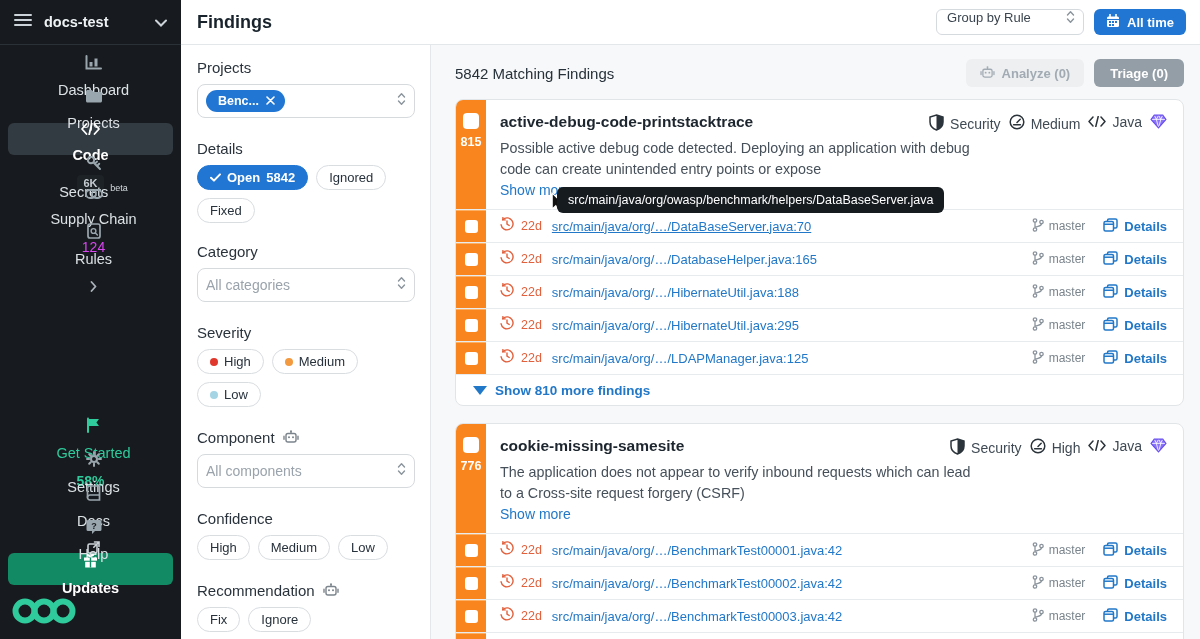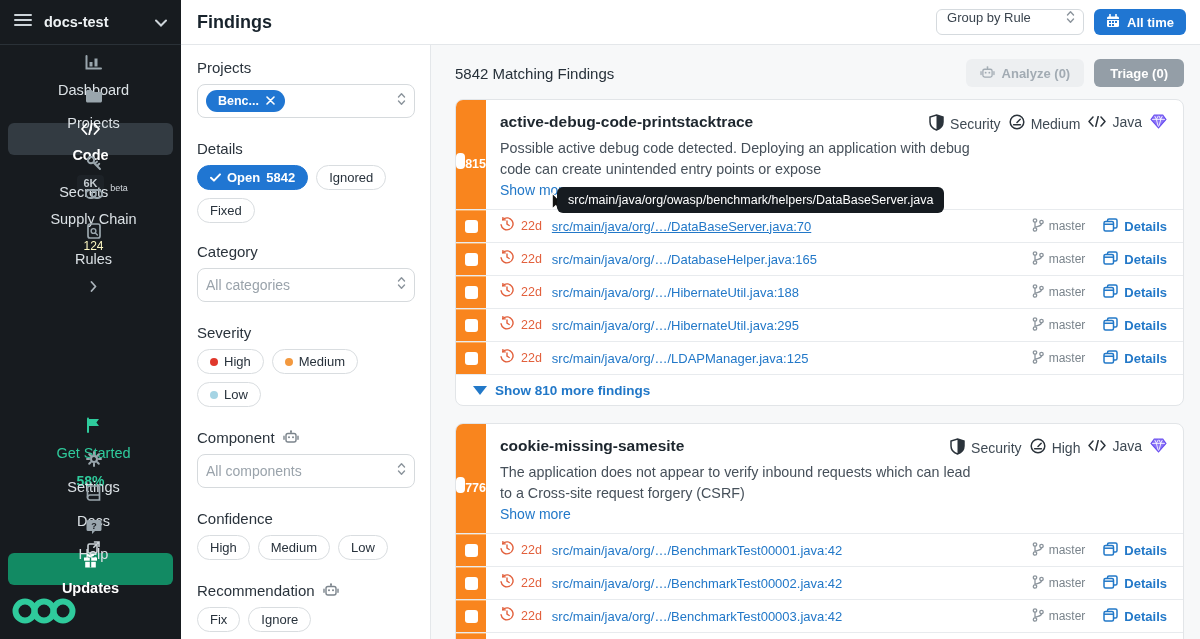--- a/index.html
+++ b/index.html
@@ -10,21 +10,21 @@
   
   #sidebar { position:absolute; left:0; top:0; width:181px; height:639px; background:#171b1f; color:#dbe1e5; }
   .sb-head { height:45px; display:flex; align-items:center; padding:0 14px; gap:12px; border-bottom:1px solid #2a3137; }
   .sb-org { font-size:14.5px; font-weight:700; color:#eef2f4; flex:1; }
   .sb-nav { padding-top:10px; }
   .sb-item { height:34px; display:flex; align-items:center; gap:12px; padding:0 10px 0 16px; font-size:14.5px; cursor:pointer;flex-direction:column; }
   .sb-item .ic { width:20px; display:flex; justify-content:center; }
   .sb-item .lbl { flex:1; }
   .sb-item.active { background:#333b42; border-radius:6px; margin:0 8px; padding:0 8px; height:32px; font-weight:700; color:#fff; }
   .badge-6k { background:#1d2227; color:#c6cdd2; font-size:11px; font-weight:700; border-radius:4px; padding:2px 6px; }
-  .count-gray { color:#fef9c3; font-size:12px; }
+  .count-gray { color:#d946ef; font-size:14px; }
   .beta { font-size:9px; color:#d6dbe0; vertical-align:super; margin-left:2px; }
   .sb-foot { position:absolute; left:0; bottom:0; width:181px; padding-bottom:6px; }
   .green { color:#2fcb9c !important; }
   .sb-item.updates { background:#128a63; border-radius:6px; margin:0 8px; padding:0 8px; height:32px; color:#fff; font-weight:600; }
   .sb-logo { margin:12px 0 4px 12px; }
 
   
   #topbar { position:absolute; left:181px; top:0; width:1019px; height:45px; background:#fff; border-bottom:1px solid #e4e7ea; display:flex; align-items:center; padding:0 14px 0 16px; }
   .page-title { font-size:18px; font-weight:700; color:#18232c; flex:1; }
   .groupby { display:flex; align-items:flex-start; justify-content:space-between; width:148px; height:26px; border:1px solid #d5dade; border-radius:6px; background:#fff; font-size:13px; color:#3a444e; padding:0 8px 0 10px; margin-right:10px; cursor:pointer; }
@@ -44,21 +44,21 @@
 
   
   #main { position:absolute; left:431px; top:45px; width:769px; height:594px; background:#f7f8f9; padding:12px 16px 0 24px; overflow:hidden; }
   .toolbar { display:flex; align-items:center; height:32px; margin-bottom:10px; }
   .match-count { font-size:15px; color:#27313a; flex:1; }
   .btn-analyze { display:flex; align-items:center; gap:7px; height:28px; background:#edeff1; border:none; border-radius:6px; color:#a2abb3; font-size:13px; font-weight:600; padding:0 14px; margin-right:10px; font-family:inherit; }
   .btn-triage { height:28px; background:#949ea7; border:none; border-radius:6px; color:#fff; font-size:13px; font-weight:700; padding:0 16px; cursor:pointer; font-family:inherit; }
 
   .card { position:relative; width:729px; background:#fff; border:1px solid #e2e5e8; border-radius:8px; margin-bottom:17px; overflow:hidden; }
   .card-head { position:relative; padding:13px 16px 10px 44px; }
-  .orange-col { position:absolute; left:0; top:0; bottom:0; width:30px; background:#f9851e; display:flex; flex-direction:row; align-items:center; padding-top:13px; }
+  .orange-col { position:absolute; left:0; top:0; bottom:0; width:30px; background:#f9851e; display:flex; flex-direction:column; align-items:center; padding-top:13px; }
   .cb { width:16px; height:16px; background:#fff; border-radius:4px; display:inline-block; cursor:pointer; }
   .cb-sm { width:13px; height:13px; border-radius:3px; }
   .o-count { color:#fff; font-size:12.5px; font-weight:700; margin-top:6px; }
   .rule-title { font-size:15.5px; font-weight:700; color:#1d262e; }
   .tags { position:absolute; right:16px; top:14px; display:flex; align-items:flex-start; gap:8px; font-size:14px; color:#3f4a54; }
   .tags .tg { display:flex; align-items:center; gap:6px; }
   .rule-desc { width:478px; font-size:14.3px; line-height:21px; color:#46505a; margin-top:7px; }
   .show-more { font-size:14px; color:#2278c8; margin-top:2px; display:inline-block; text-decoration:none; cursor:pointer; }
   .frow { position:relative; height:33px; border-top:1px solid #e8ebee; display:flex; align-items:center; padding-left:44px; padding-right:16px; }
   .frow .orange-cell { position:absolute; left:0; top:0; bottom:0; width:30px; background:#f9851e; display:flex; align-items:center; justify-content:center; border-top:1px solid #fbb066; }

